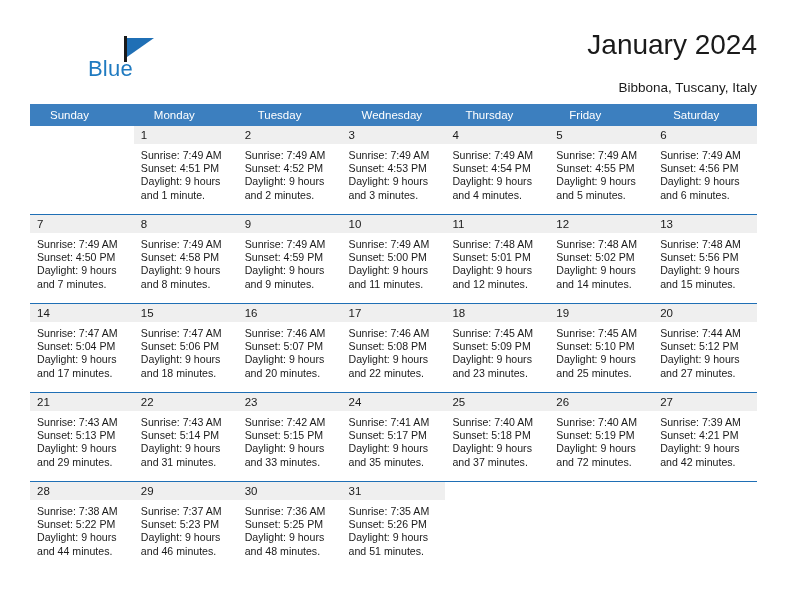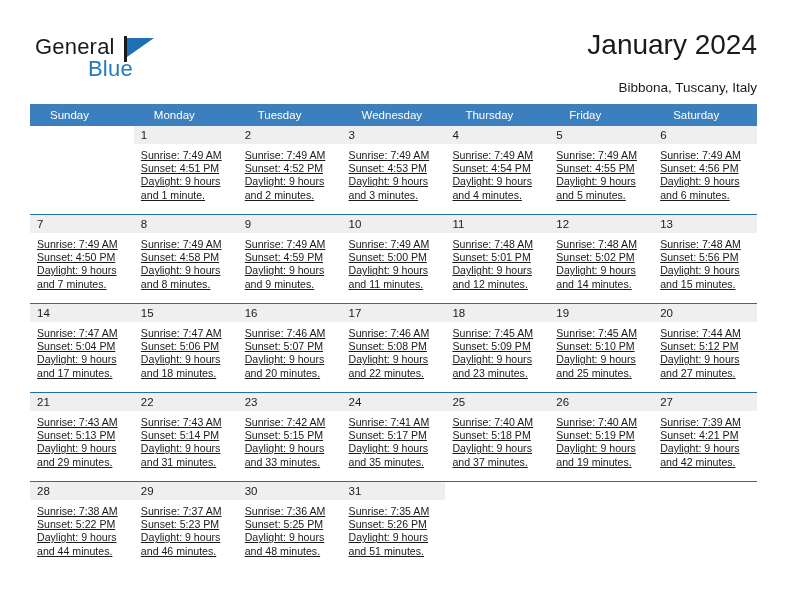--- a/index.html
+++ b/index.html
@@ -143,35 +143,33 @@
     box-sizing: border-box;
   }
   .day.empty .daynum {
     background: #ffffff;
   }
   .daybody {
     padding: 5px 6px 0 7px;
     font-size: 10.6px;
     line-height: 13.2px;
     color: #1a1a1a;
-    text-decoration: underline;
   }
   .daybody div {
     white-space: nowrap;
   }
 </style>
 </head>
 <body>
 
 <div class="page">
 
   <div class="header">
 
     <div class="logo">
-      <span class="logo-general">General</span>
       <span class="logo-bar"></span>
       <span class="logo-tri"></span>
       <span class="logo-blue">Blue</span>
     </div>
 
     <div class="title-block">
       <div class="month-title">January 2024</div>
       <div class="location">Bibbona, Tuscany, Italy</div>
     </div>
 
@@ -432,21 +430,21 @@
           <div>Daylight: 9 hours</div>
           <div>and 37 minutes.</div>
         </div>
       </div>
       <div class="day">
         <div class="daynum">26</div>
         <div class="daybody">
           <div>Sunrise: 7:40 AM</div>
           <div>Sunset: 5:19 PM</div>
           <div>Daylight: 9 hours</div>
-          <div>and 19 minutes.</div>
+          <div>and 72 minutes.</div>
         </div>
       </div>
       <div class="day">
         <div class="daynum">27</div>
         <div class="daybody">
           <div>Sunrise: 7:39 AM</div>
           <div>Sunset: 4:21 PM</div>
           <div>Daylight: 9 hours</div>
           <div>and 42 minutes.</div>
         </div>

